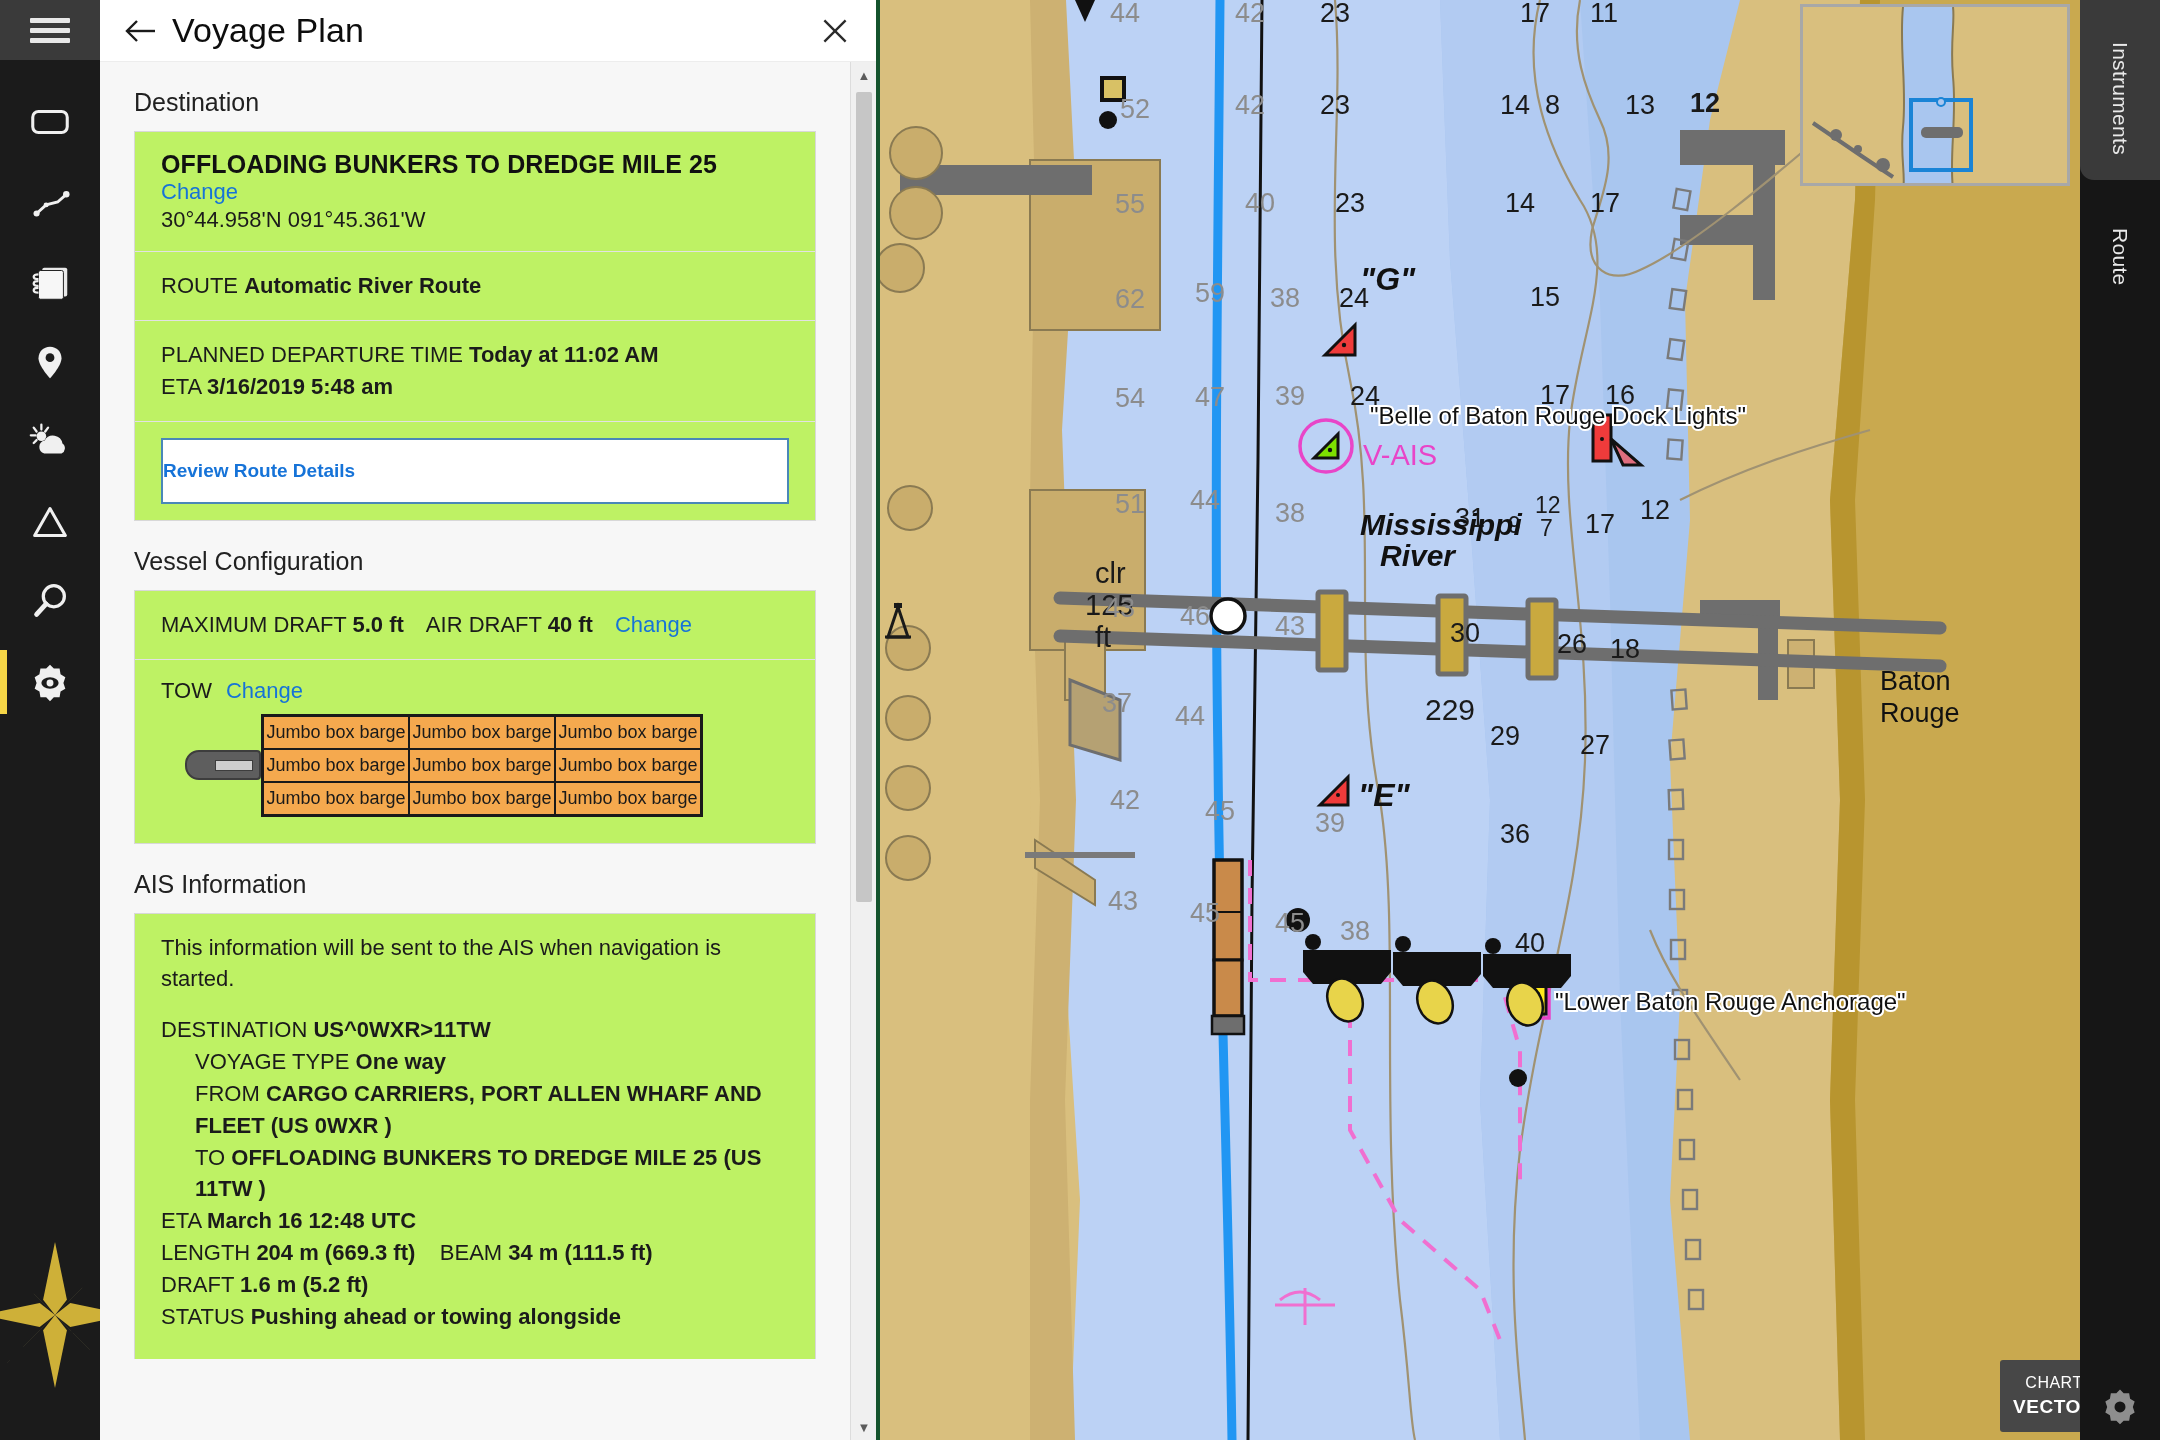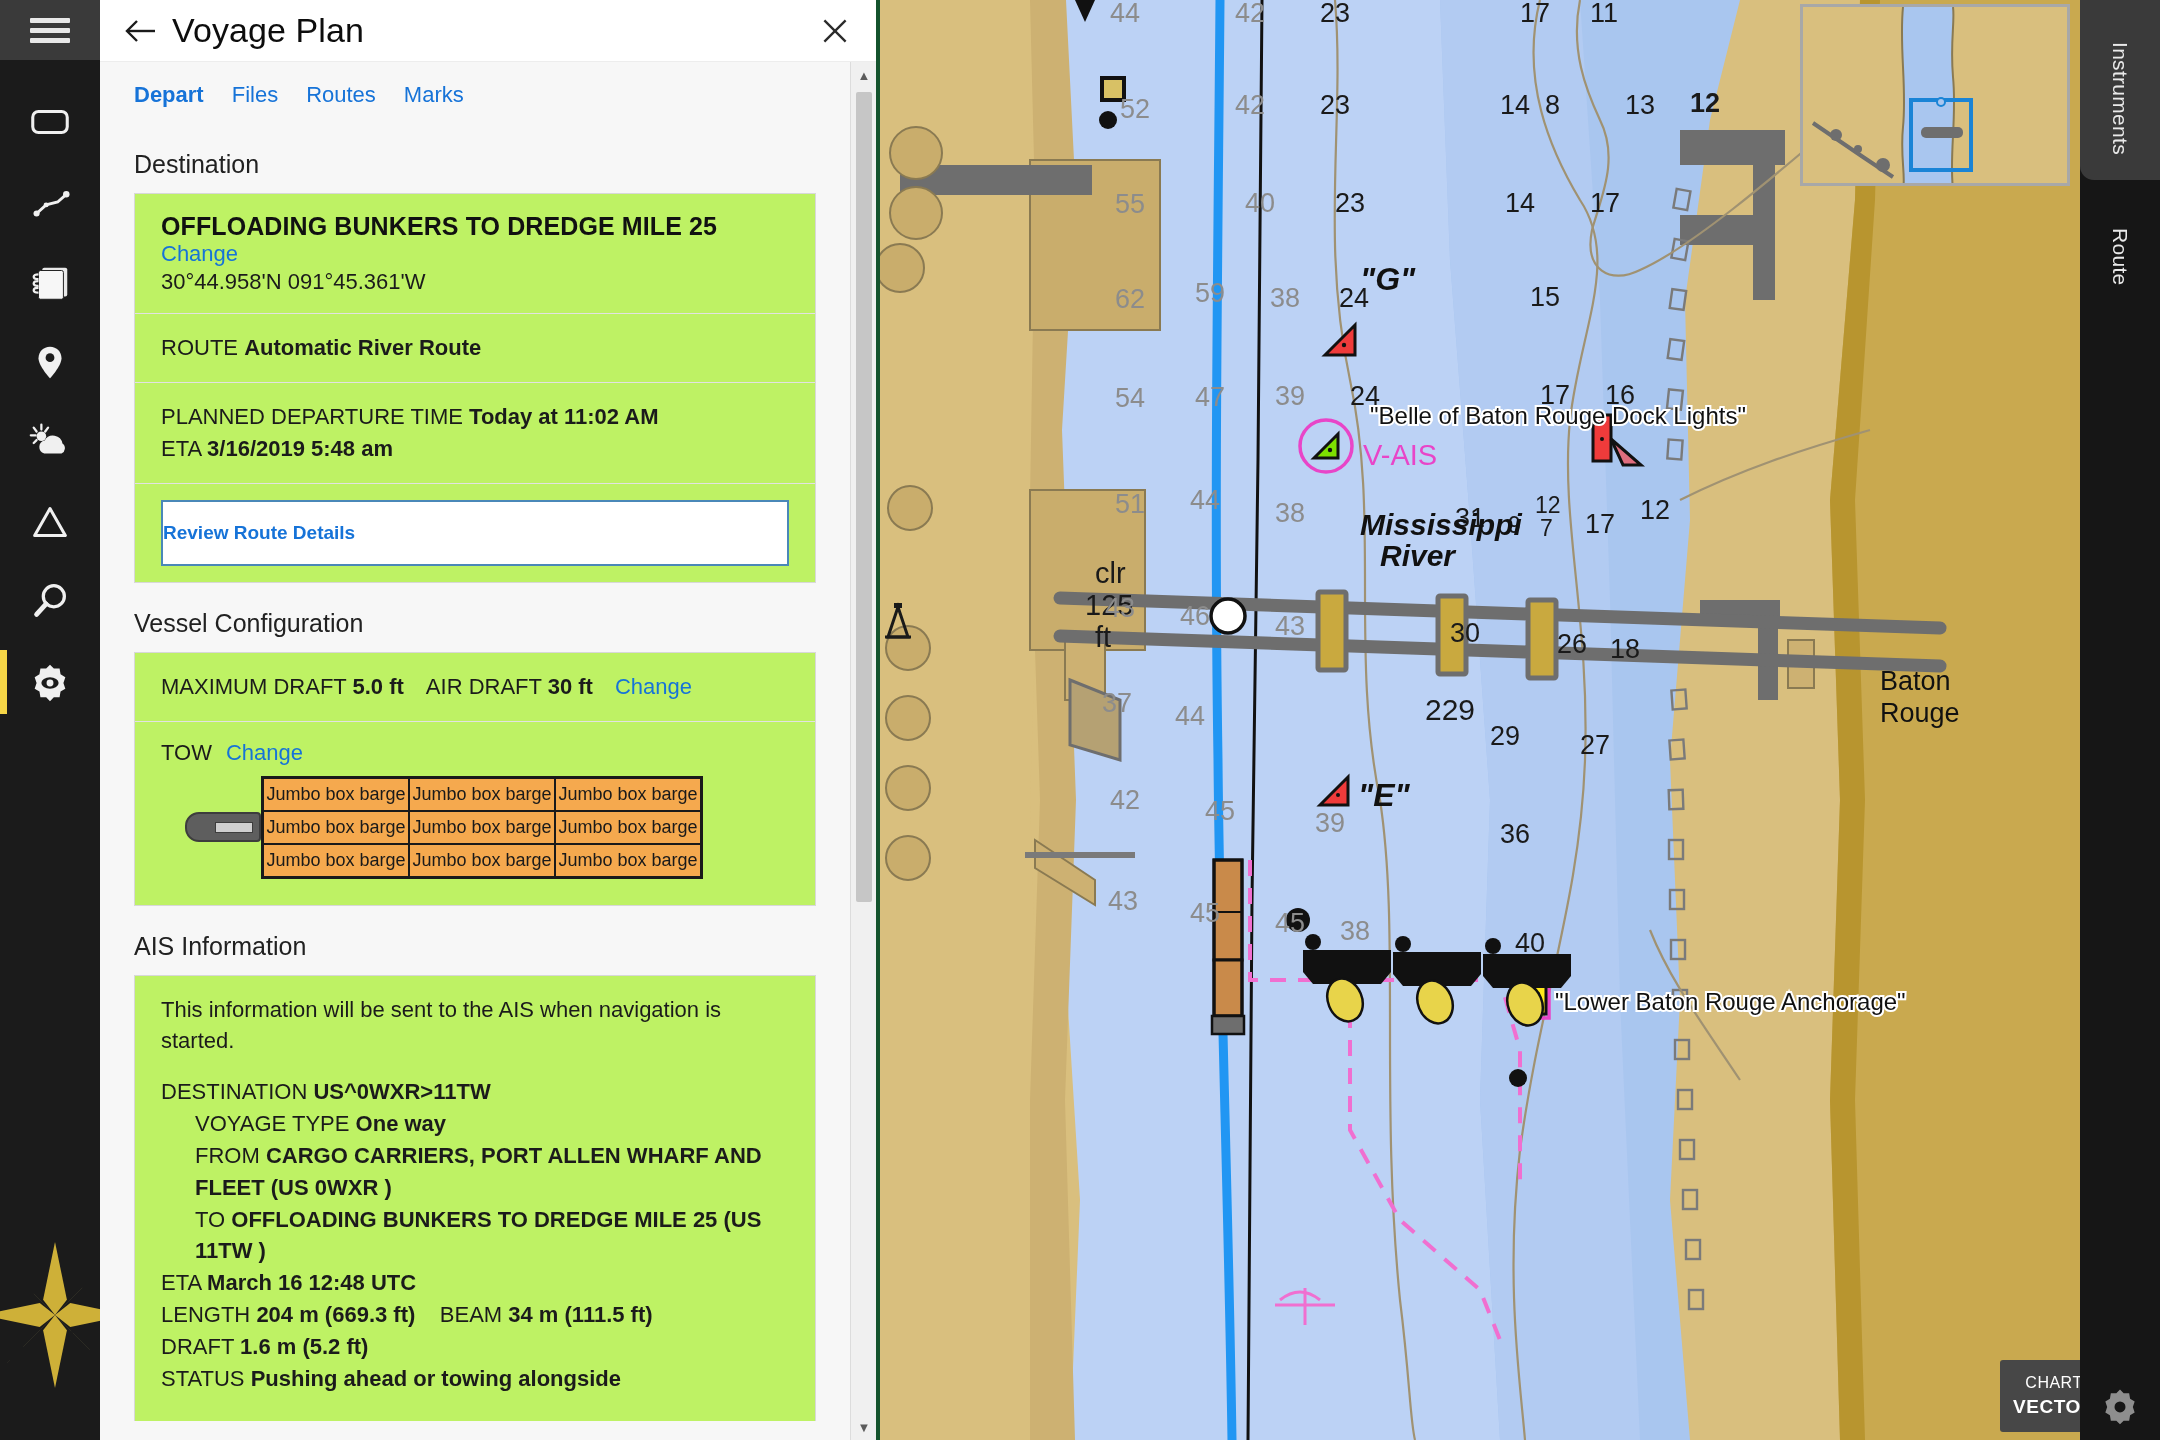--- a/index.html
+++ b/index.html
@@ -297,26 +297,20 @@
         <svg viewBox="0 0 32 32" width="34" height="34">
           <line x1="6" y1="6" x2="26" y2="26" stroke="#2a2a2a" stroke-width="2.2"></line>
           <line x1="26" y1="6" x2="6" y2="26" stroke="#2a2a2a" stroke-width="2.2"></line>
         </svg>
       </div>
     </div>
 
     <div id="panel-body">
       <div id="panel-scroll">
 
-        <div id="tabs">
-          <div class="tab active">Depart</div>
-          <div class="tab">Files</div>
-          <div class="tab">Routes</div>
-          <div class="tab">Marks</div>
-        </div>
 
         <div class="section-title">Destination</div>
         <div class="card">
           <div class="card-row">
             <div class="dest-name">OFFLOADING BUNKERS TO DREDGE MILE 25</div>
             <div class="link">Change</div>
             <div class="mono-coord">30°44.958'N  091°45.361'W</div>
           </div>
           <div class="card-row">
             <div class="kv">
@@ -341,21 +335,21 @@
 
         <div class="section-title">Vessel Configuration</div>
         <div class="card">
           <div class="card-row" style="display:flex;align-items:baseline;gap:22px;">
             <div class="kv">
               <span>MAXIMUM DRAFT</span>
               <b>5.0 ft</b>
             </div>
             <div class="kv">
               <span>AIR DRAFT</span>
-              <b>30 ft</b>
+              <b>40 ft</b>
             </div>
             <div class="link">Change</div>
           </div>
 
           <div>
             <div class="tow-head">
               <span class="tow-label">TOW</span>
               <span class="link">Change</span>
             </div>
             <div id="tow-diagram">

